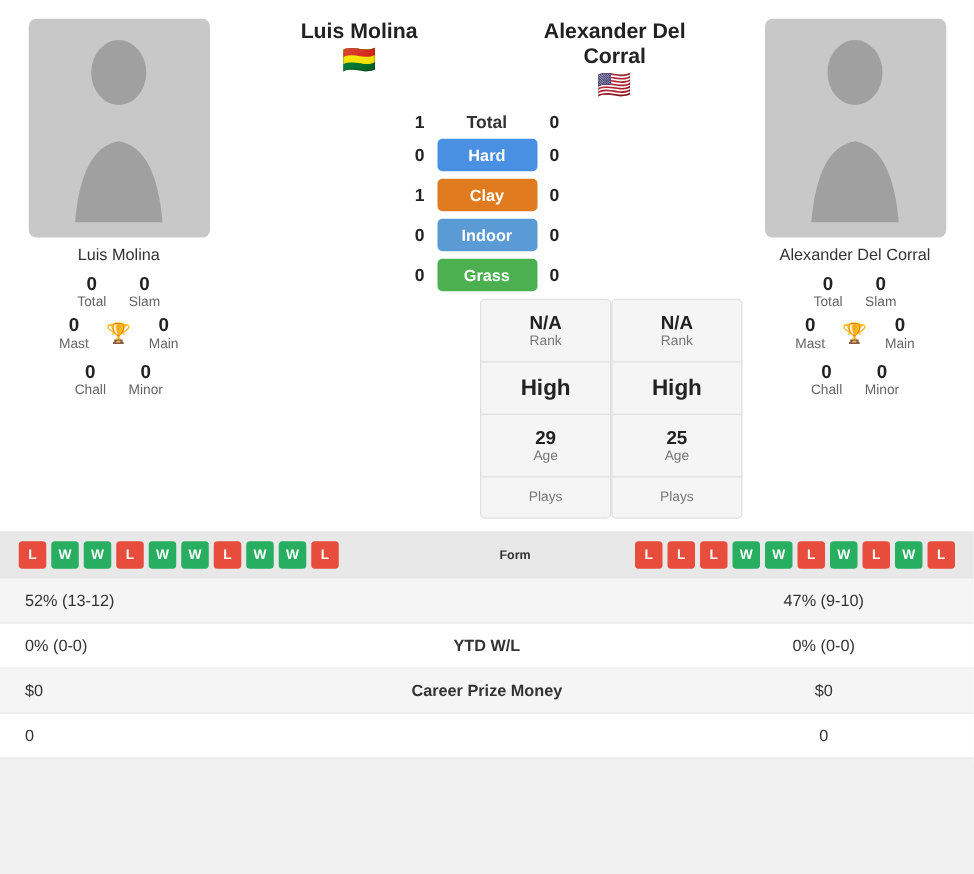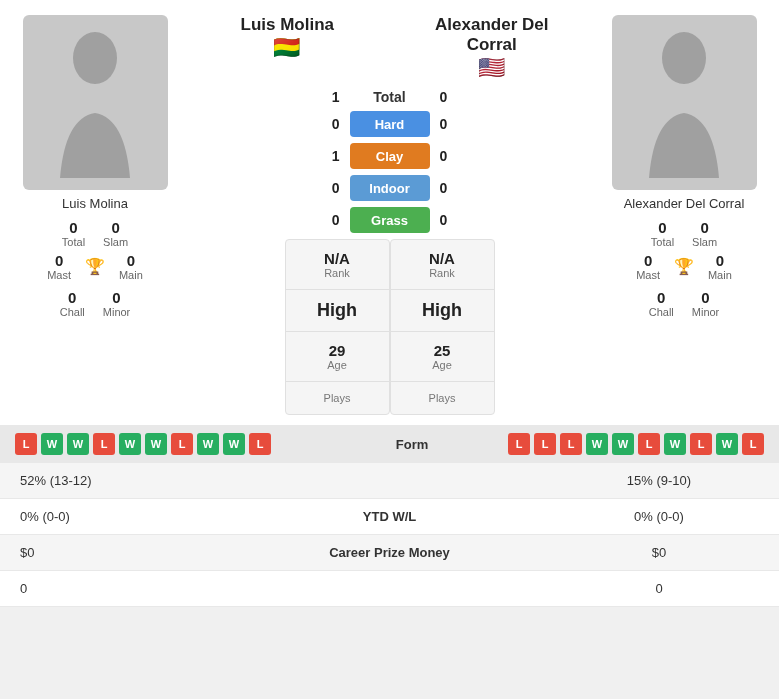--- a/index.html
+++ b/index.html
@@ -204,21 +204,21 @@
       display: flex;
       flex-direction: column;
       align-items: center;
       width: 130px;
     }
 
     
     .detail-boxes-row {
       display: flex;
       flex-direction: row;
-      justify-content: center;
+      justify-content: flex-end;
       align-items: flex-start;
       width: 100%;
       margin-top: 6px;
     }
 
     
     .form-section {
       background: #e8e8e8;
       padding: 8px 15px;
       display: flex;
@@ -241,21 +241,21 @@
       justify-content: center;
       font-size: 11px;
       font-weight: bold;
       color: #fff;
     }
 
     .form-badge-l { background: #e74c3c; }
     .form-badge-w { background: #27ae60; }
 
     .form-label {
-      font-size: 13px;
+      font-size: 10px;
       font-weight: bold;
       color: #333;
       margin-left: 45px;
     }
 
     
     .stats-table {
       width: 100%;
     }
 
@@ -518,21 +518,21 @@
         <div class="form-badge form-badge-w">W</div>
         <div class="form-badge form-badge-l">L</div>
         <div class="form-badge form-badge-w">W</div>
         <div class="form-badge form-badge-l">L</div>
       </div>
   </div>
 
   <div class="stats-table" id="stats-table">
       <div class="stats-row">
       <span class="stats-value-left">52% (13-12)</span>
-      <span class="stats-value-right">15% (9-10)</span>
+      <span class="stats-value-right">47% (9-10)</span>
     </div>
       <div class="stats-row">
       <span class="stats-value-left">0% (0-0)</span>
       <span class="stats-row-label">YTD W/L</span>
       <span class="stats-value-right">0% (0-0)</span>
     </div>
       <div class="stats-row">
       <span class="stats-value-left">$0</span>
       <span class="stats-row-label">Career Prize Money</span>
       <span class="stats-value-right">$0</span>

